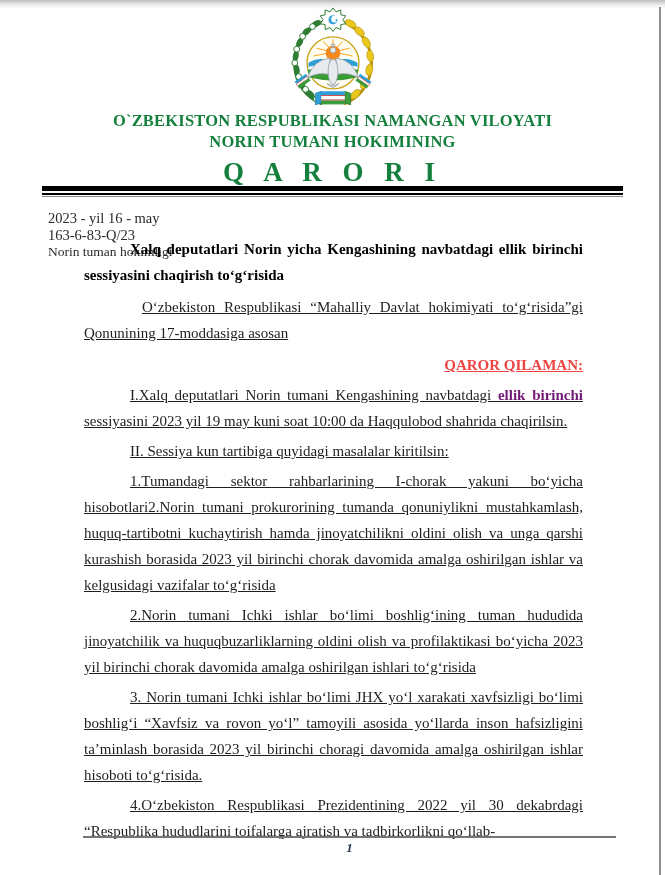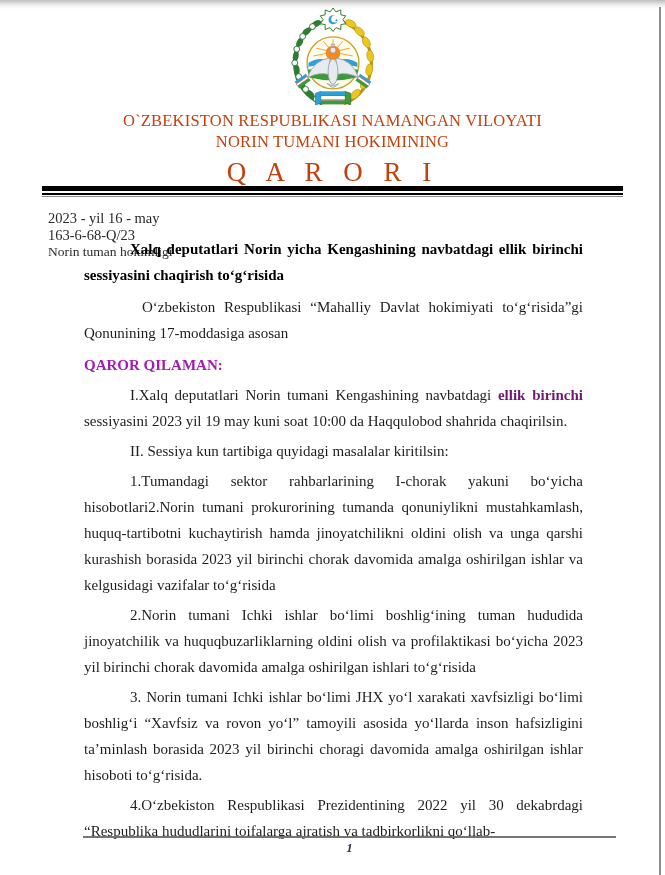--- a/index.html
+++ b/index.html
@@ -20,21 +20,21 @@
     position:absolute;top:7px;right:4px;bottom:0;width:2px;
     background:#8f8f8f;
   }
   .emblem-wrap{
     position:absolute;top:7px;left:0;right:0;
     display:flex;justify-content:center;
   }
   .emblem-wrap svg{width:102px;height:98px;display:block;}
   .hdr{
     position:absolute;top:110px;left:42px;right:42px;
-    text-align:center;font-weight:normal;color:#c2410c;
+    text-align:center;font-weight:bold;color:#15803d;
   }
   .hdr-line{font-size:16.5px;line-height:21px;letter-spacing:.2px;}
   .doc-type{
     font-size:27px;line-height:30px;letter-spacing:7px;
     margin-top:5px;
   }
   .double-rule{position:absolute;top:186px;left:42px;right:42px;}
   .dr-a{height:5px;background:#000;}
   .dr-g1{height:2px;}
   .dr-b{height:2px;background:#000;}
@@ -46,25 +46,25 @@
     font-size:14.5px;color:#2a2a2a;flex-direction:column;
   }
   .meta-row .m-left{flex:1.1;text-align:left;}
   .meta-row .m-center{flex:1;text-align:center;}
   .meta-row .m-right{flex:1.1;text-align:left;font-size:13.5px;}
   .content{
     position:absolute;top:232px;left:84px;right:82px;
     font-size:15px;line-height:26px;text-align:justify;
   }
   .content p{margin:0;text-indent:46px;}
-  .content p + p{margin-top:4px;}
+  .content p + p{margin-top:4px;text-decoration:underline;}
   p.doc-title{font-weight:bold;color:#000;margin-top:4px;}
   p.preamble{text-indent:58px;margin-top:6px !important;}
   p.resolve-head{
-    text-align:left;text-indent:0;font-weight:bold;color:#a21caf;
+    text-align:right;text-indent:0;font-weight:bold;color:#ef4444;
     margin-top:6px !important;
   }
   .b{font-weight:bold;color:#701a75;}
   .footer-rule{
     position:absolute;top:836px;left:83px;width:533px;height:2px;
     background:#757575;
   }
   .page-number{
     position:absolute;top:840px;left:83px;width:533px;
     text-align:center;font-style:italic;font-weight:bold;
@@ -176,21 +176,21 @@
   <div class="double-rule">
     <div class="dr-a"></div>
       <div class="dr-g1"></div>
       <div class="dr-b"></div>
     <div class="dr-g2"></div>
       <div class="dr-c"></div>
   </div>
 
   <div class="meta-row">
     <span class="m-left">2023 - yil 16 - may</span>
-    <span class="m-center">163-6-68-Q/23</span>
+    <span class="m-center">163-6-83-Q/23</span>
     <span class="m-right">Norin tuman hokimligi</span>
   </div>
 
   <div class="content">
     <p class="doc-title">Xalq deputatlari Norin yicha Kengashining navbatdagi  ellik  birinchi sessiyasini chaqirish to‘g‘risida</p>
     <p class="preamble">O‘zbekiston Respublikasi “Mahalliy Davlat hokimiyati to‘g‘risida”gi Qonunining 17-moddasiga asosan</p>
     <p class="resolve-head">QAROR QILAMAN:</p>
     <p><span>I.Xalq deputatlari Norin tumani Kengashining navbatdagi </span><span class="b">ellik  birinchi</span><span> sessiyasini 2023 yil 19 may kuni soat 10:00 da Haqqulobod shahrida  chaqirilsin.</span></p>
     <p>II. Sessiya kun tartibiga quyidagi masalalar kiritilsin:</p>
     <p>1.Tumandagi sektor rahbarlarining I-chorak yakuni bo‘yicha hisobotlari2.Norin tumani prokurorining tumanda qonuniylikni mustahkamlash, huquq-tartibotni kuchaytirish hamda jinoyatchilikni oldini olish va unga qarshi kurashish borasida  2023 yil birinchi chorak davomida amalga oshirilgan ishlar va kelgusidagi vazifalar to‘g‘risida</p>

